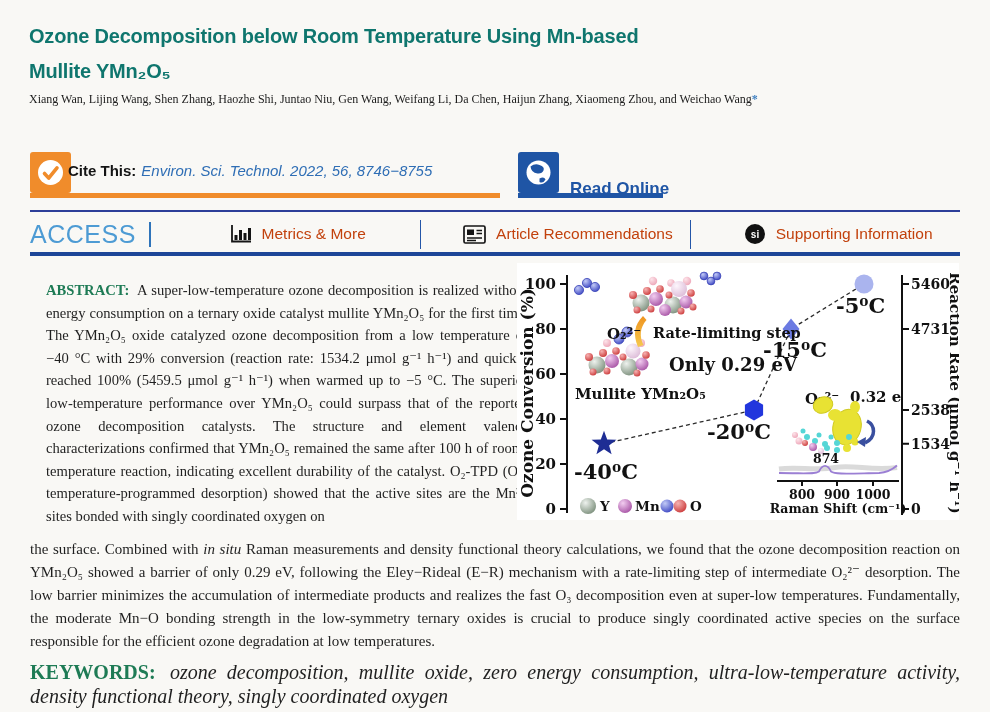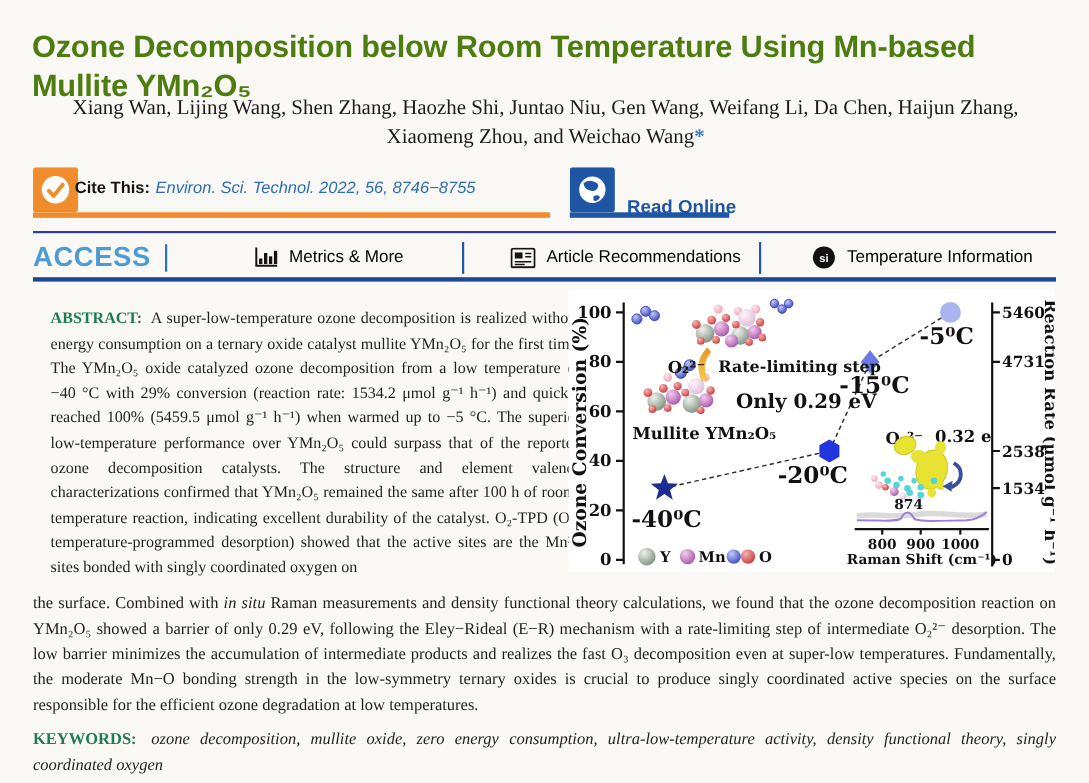--- a/index.html
+++ b/index.html
@@ -6,56 +6,56 @@
   body{
     width:990px;height:712px;position:relative;overflow:hidden;
     background:#f9f8f5;color:#1f1f1f;
     font-family:"Liberation Serif","DejaVu Serif",serif;
   }
   .abs{position:absolute;}
   
   .title{
     left:29px;top:6px;width:934px;
     font-family:"Liberation Sans","DejaVu Sans",sans-serif;
-    font-weight:bold;font-size:28px;line-height:35px;color:#4d7c0f;letter-spacing:-0.2px;
+    font-weight:bold;font-size:20px;line-height:35px;color:#0f766e;letter-spacing:-0.2px;
   }
   .authors{
     left:29px;top:86px;width:934px;
-    font-size:19px;line-height:26px;color:#1c1c1c;text-align:center;
+    font-size:12px;line-height:26px;color:#1c1c1c;
   }
   .authors .star{color:#3f7fc0;font-weight:bold;}
   
   .citebar{left:30px;top:152px;width:470px;height:46px;background:transparent;}
   .citebar .underline{position:absolute;left:0;bottom:0;width:100%;height:5px;background:#f08c2b;}
   .citebar .txt{position:absolute;left:38px;top:10px;white-space:nowrap;
     font-family:Liberation Sans, sans-serif;font-size:15px;}
   .citebar .lbl{font-weight:bold;color:#141414;}
   .citebar .ref{font-style:italic;color:#2f6eb5;margin-left:5px;}
   .readonline{left:518px;top:152px;width:145px;height:46px;}
   .readonline .underline{position:absolute;left:0;bottom:0;width:100%;height:5px;background:#1f55a5;}
   .readonline .txt{position:absolute;left:52px;top:27px;font-family:"Liberation Sans","DejaVu Sans",sans-serif;
     font-weight:bold;font-size:17px;color:#1f55a5;white-space:nowrap;}
   .icon-sq{position:absolute;left:0;top:0;}
   .rule-thin{left:30px;top:210px;width:930px;height:2px;background:#2d3e99;}
   .rule-thick{left:30px;top:252px;width:930px;height:3.5px;background:#1d4698;}
   
   .accessbar{left:30px;top:218px;width:930px;height:32px;display:flex;align-items:center;}
-  .access-word{font-family:"Liberation Sans","DejaVu Sans",sans-serif;font-size:25px;font-weight:700;
+  .access-word{font-family:"Liberation Sans","DejaVu Sans",sans-serif;font-size:25px;font-weight:400;
     color:#4d9bd4;letter-spacing:0.5px;}
   .vdiv1{width:2px;height:25px;background:#2f74ba;margin-left:13px;}
   .vdiv{width:1.5px;height:29px;background:#2456a8;}
   .access-item{flex:1;display:flex;align-items:center;justify-content:center;gap:10px;
-    font-family:"Liberation Sans","DejaVu Sans",sans-serif;font-size:15.5px;font-weight:500;color:#000000;padding-left:25px;}
+    font-family:"Liberation Sans","DejaVu Sans",sans-serif;font-size:15.5px;font-weight:500;color:#c2410c;padding-left:25px;}
   
   .abstract1{left:30px;top:263px;width:482px;font-size:14.6px;line-height:22.6px;
     text-align:justify;margin:16px;}
   .green-head{color:#1e7b55;font-weight:bold;margin-right:4px;}
   .abstract2{left:30px;top:538px;width:930px;font-size:15px;line-height:23px;text-align:justify;margin:0;}
   .it{font-style:italic;}
-  .keywords{left:30px;top:660px;width:930px;font-size:15px;line-height:24px;text-align:justify;margin:0;}
+  .keywords{left:30px;top:660px;width:930px;font-size:20px;line-height:24px;text-align:justify;margin:0;}
   .keywords .kw-text{font-style:italic;}
   
   .figure{left:517px;top:263px;width:442px;height:257px;background:#ffffff;}
   svg text{font-family:"DejaVu Serif",serif;fill:#111;}
   .t-tick{font-size:15px;font-weight:bold;}
   .t-rtick{font-size:14px;font-weight:bold;}
   .t-temp{font-size:21px;font-weight:bold;}
   .t-axis{font-size:17px;font-weight:bold;}
   .t-axis-r{font-size:15px;font-weight:bold;}
   .t-ann{font-size:15px;font-weight:bold;}
@@ -123,21 +123,21 @@
       <path d="M13.5,5.5 H19 M13.5,8.5 H19 M4,13 H19 M4,15.5 H13" stroke="#141414" stroke-width="1.4"></path>
     </svg>
     <span>Article Recommendations</span>
   </div>
   <span class="vdiv"></span>
   <div class="access-item">
     <svg width="22" height="22">
       <circle cx="11" cy="11" r="10" fill="#111111"></circle>
       <text x="11" y="14.8" text-anchor="middle" class="si-text">si</text>
     </svg>
-    <span>Temperature Information</span>
+    <span>Supporting Information</span>
   </div>
 </div>
 
 <div class="abs rule-thick"></div>
 
 <p class="abs abstract1">
   <span class="green-head">ABSTRACT:</span>
   <span>A super-low-temperature ozone decomposition is realized without energy consumption on a ternary oxide catalyst mullite YMn₂O₅ for the first time. The YMn₂O₅ oxide catalyzed ozone decomposition from a low temperature of −40 °C with 29% conversion (reaction rate: 1534.2 μmol g⁻¹ h⁻¹) and quickly reached 100% (5459.5 μmol g⁻¹ h⁻¹) when warmed up to −5 °C. The superior low-temperature performance over YMn₂O₅ could surpass that of the reported ozone decomposition catalysts. The structure and element valence characterizations confirmed that YMn₂O₅ remained the same after 100 h of room-temperature reaction, indicating excellent durability of the catalyst. O₂-TPD (O₂-temperature-programmed desorption) showed that the active sites are the Mn³⁺ sites bonded with singly coordinated oxygen on</span>
 </p>
 

